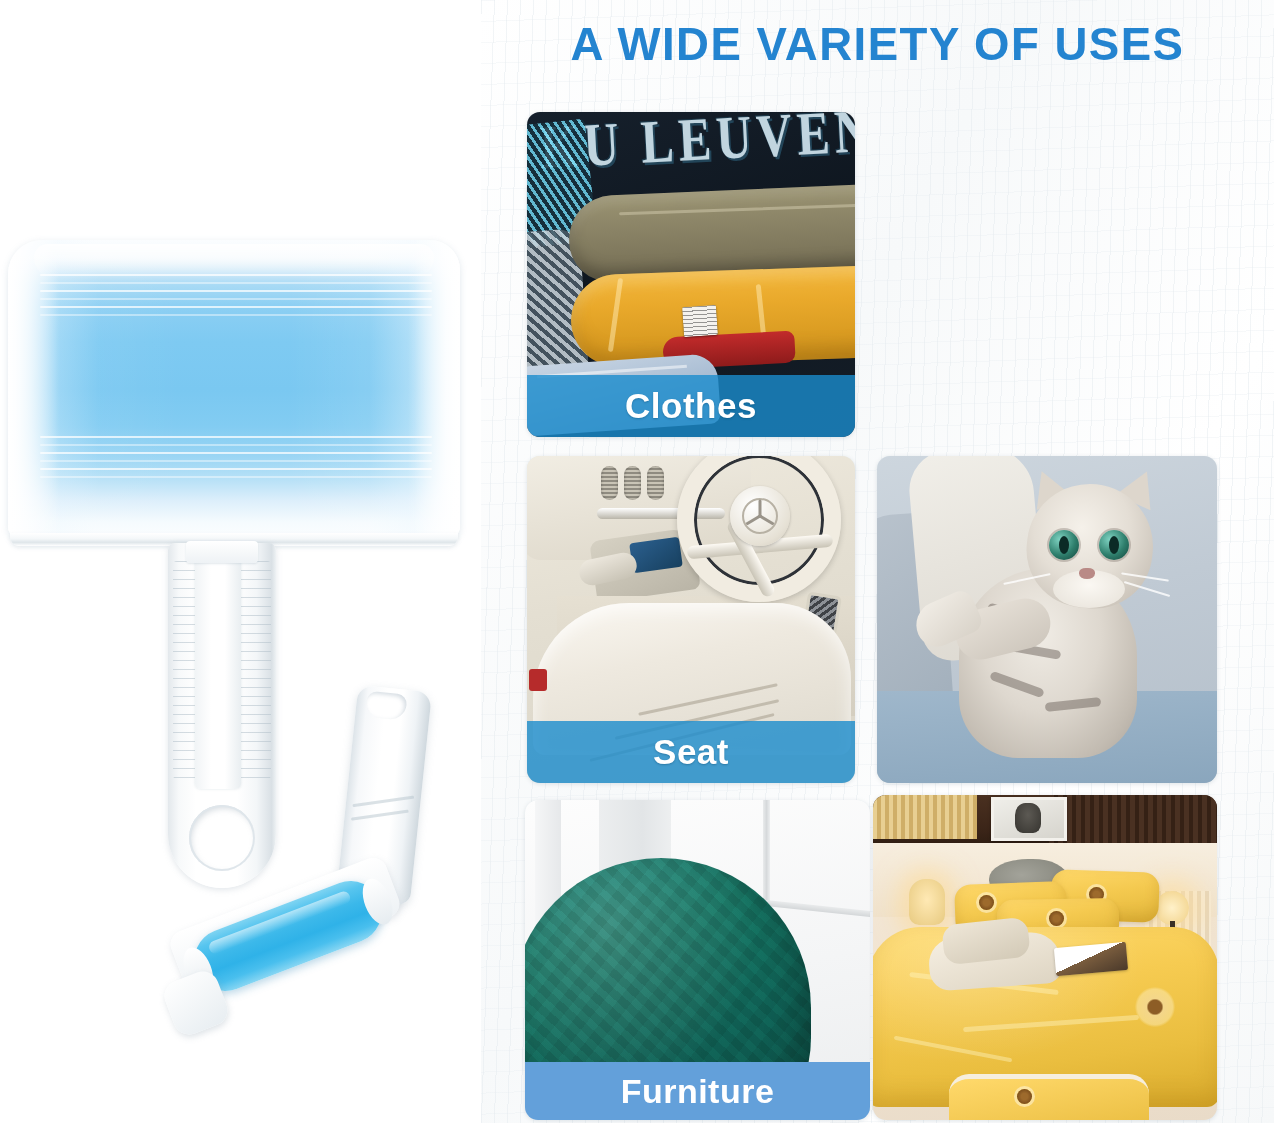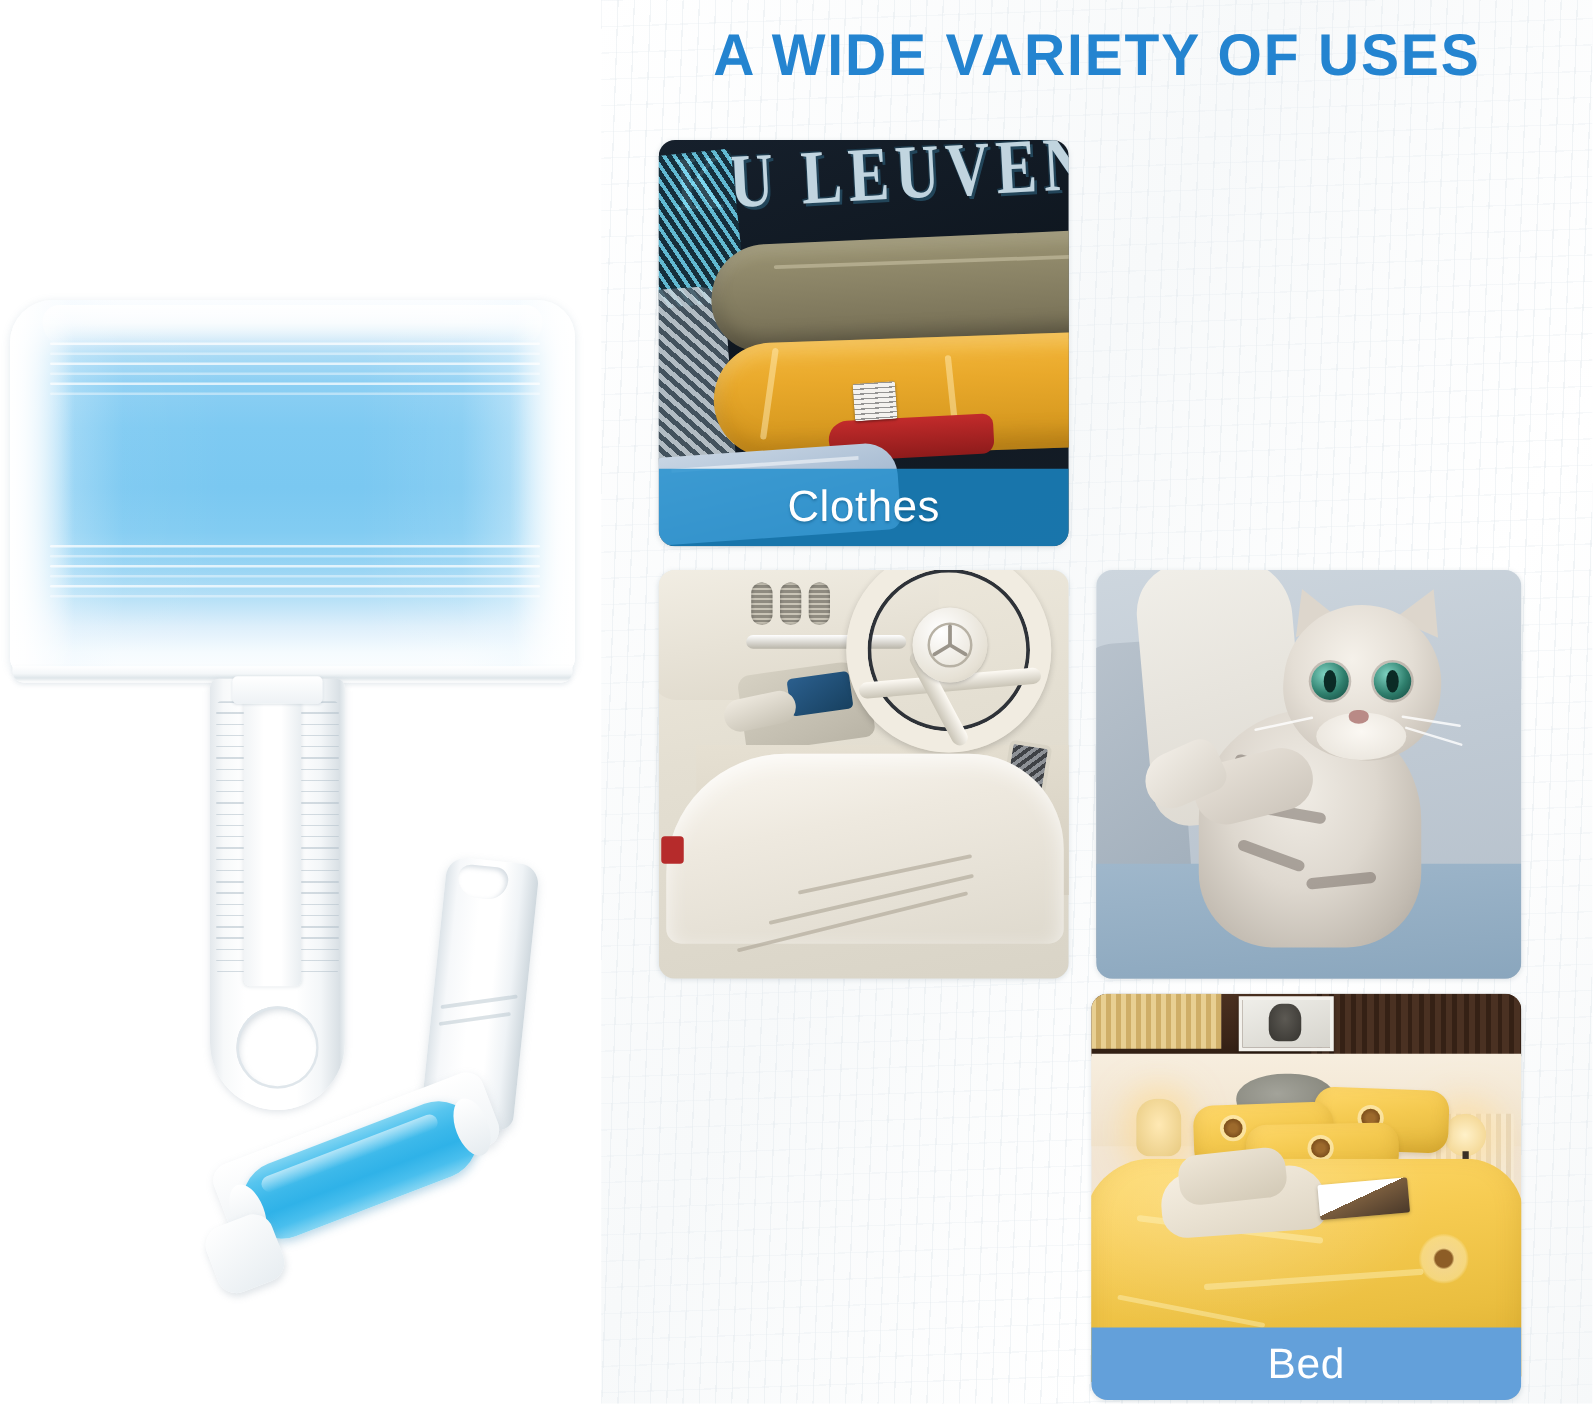--- a/index.html
+++ b/index.html
@@ -260,21 +260,21 @@
   .card .label-bar {
     position: absolute;
     left: 0; right: 0; bottom: 0;
     height: 62px;
     background: rgba(26,140,205,.80);
     display: flex;
     align-items: center;
     justify-content: center;
     color: #ffffff;
     font-size: 35px;
-    font-weight: normal;
+    font-weight: bold;
     letter-spacing: .5px;
     text-shadow: 0 1px 2px rgba(0,60,95,.35);
   }
   .card.bottom .label-bar {
     background: #63a0da;
     height: 58px;
     font-size: 34px;
     text-shadow: none;
   }
 
@@ -875,20 +875,23 @@
               <line x1="19" y1="19" x2="31.5" y2="26.5"></line>
             </g>
           </svg>
         </div>
         <div class="layer st-seat-cushion"></div>
         <div class="layer st-stitch"></div>
         <div class="layer st-stitch s2"></div>
         <div class="layer st-stitch s3"></div>
         <div class="layer st-belt"></div>
       </div>
+      <div class="label-bar">
+        <span>Seat</span>
+      </div>
     </div>
 
     <div class="card" id="card-pet">
       <div class="photo">
         <div class="layer pt-bg"></div>
         <div class="layer pt-sofa-edge"></div>
         <div class="layer pt-cushion"></div>
         <div class="layer pt-blue-fabric"></div>
         <div class="layer pt-body">
           <div class="layer pt-stripe" style="left:28px; top:42px;  transform:rotate(16deg)"></div>
@@ -906,20 +909,34 @@
         <div class="layer pt-eye r"></div>
         <div class="layer pt-pupil l"></div>
         <div class="layer pt-pupil r"></div>
         <div class="layer pt-nose"></div>
         <div class="layer pt-whisker" style="left:244px; top:120px; transform:rotate(9deg)"></div>
         <div class="layer pt-whisker" style="left:246px; top:132px; transform:rotate(17deg)"></div>
         <div class="layer pt-whisker" style="left:126px; top:122px; transform:rotate(-12deg)"></div>
       </div>
     </div>
 
+    <div class="card bottom" id="card-furniture">
+      <div class="photo">
+        <div class="layer fn-bg"></div>
+        <div class="layer fn-post"></div>
+        <div class="layer fn-wallpanel"></div>
+        <div class="layer fn-frame-v"></div>
+        <div class="layer fn-frame-h"></div>
+        <div class="layer fn-chair"></div>
+        <div class="layer fn-velvet"></div>
+      </div>
+      <div class="label-bar">
+        <span>Furniture</span>
+      </div>
+    </div>
 
     <div class="card bottom" id="card-bed">
       <div class="photo">
         <div class="layer bd-bg"></div>
         <div class="layer bd-headwall"></div>
         <div class="layer bd-slats"></div>
         <div class="layer bd-goldslats"></div>
         <div class="layer bd-art"></div>
         <div class="layer bd-art-fig"></div>
         <div class="layer bd-upperwall"></div>
@@ -940,19 +957,16 @@
           <div class="layer bd-fold" style="left:96px;  top:94px;  width:176px; height:5px; transform:rotate(-4deg)"></div>
           <div class="layer bd-fold" style="left:26px;  top:120px; width:120px; height:4px; transform:rotate(11deg)"></div>
         </div>
         <div class="layer bd-emb"></div>
         <div class="layer bd-throw"></div>
         <div class="layer bd-cushion"></div>
         <div class="layer bd-mag"></div>
         <div class="layer bd-frontpillow"></div>
         <div class="layer bd-motif" style="left:144px; bottom:16px; top:auto"></div>
       </div>
-      <div class="label-bar">
-        <span>Bed</span>
-      </div>
     </div>
 
   </div>
 </div>
 
 </body></html>

